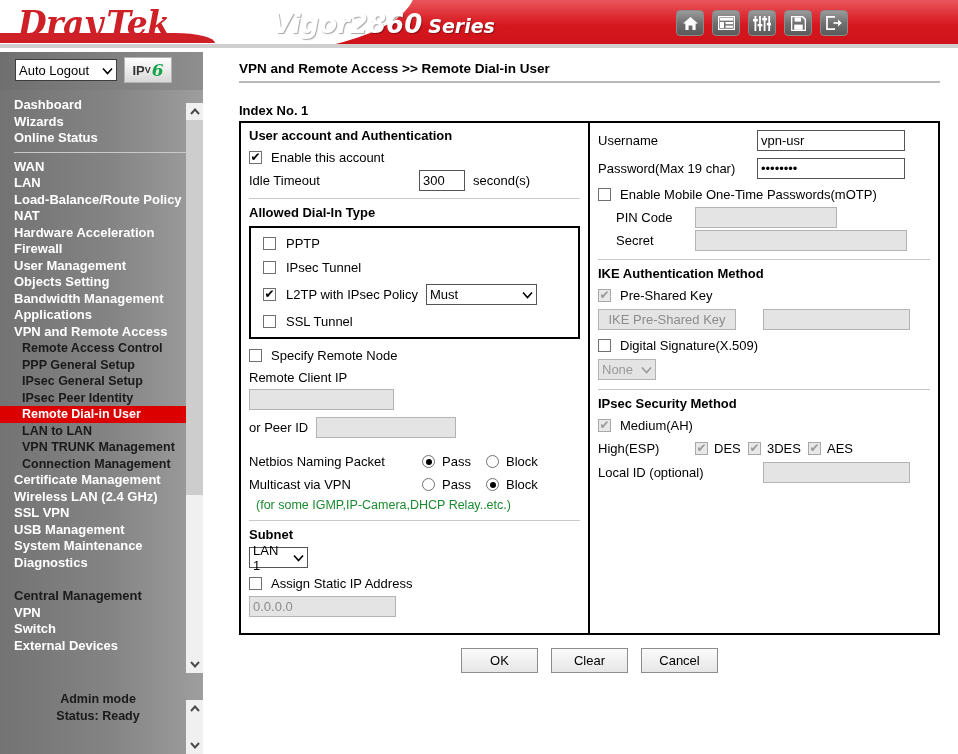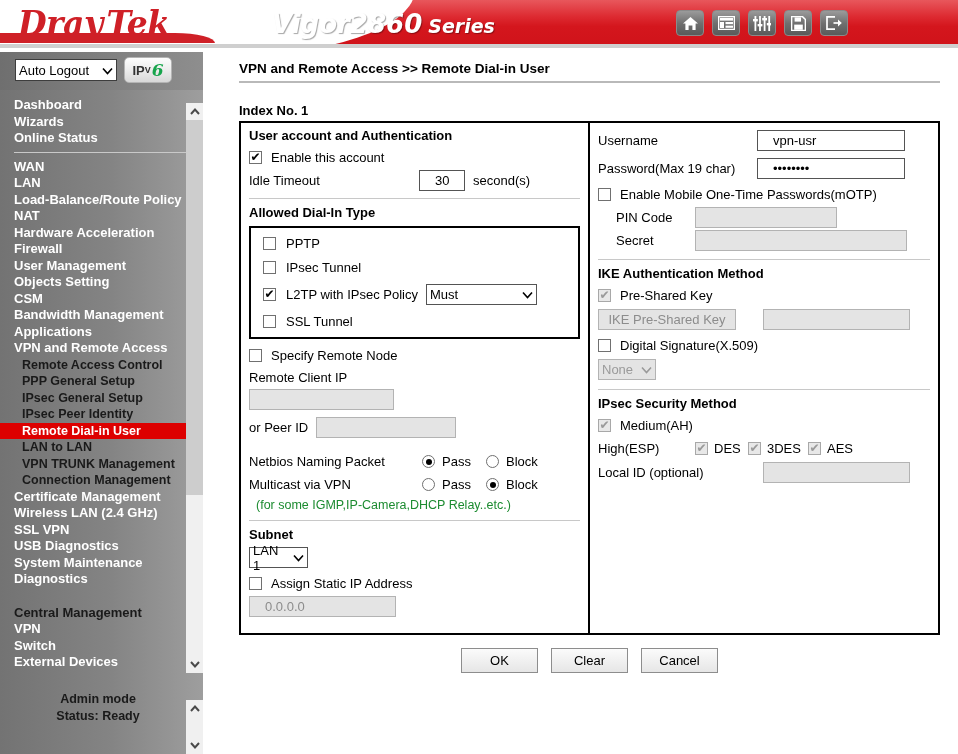--- a/index.html
+++ b/index.html
@@ -57,21 +57,21 @@
   #sidebar-top { position:absolute; left:0; top:0; width:203px; height:38px;
     background:linear-gradient(to right,#6f6f6f 0%,#8e8e8e 100%); }
   #autologout {
     position:absolute; left:15px; top:7px; width:102px; height:22px;
     background:#fff; border:1px solid #3d3d3d; font-size:13px;
     display:flex; align-items:center; padding:0 3px; cursor:pointer;
   }
   #autologout .lbl { flex:1; }
   #ipv6btn {
     position:absolute; left:124px; top:5px; width:48px; height:26px;
-    border-radius:5px; border:1px solid #b4b4b4;
+    border-radius:0; border:1px solid #b4b4b4;
     background:linear-gradient(to bottom,#fdfdfd 0%,#ececec 50%,#d8d8d8 100%);
     display:flex; align-items:center; justify-content:center; cursor:pointer;
     font-weight:bold; font-size:13px; color:#333;
   }
   #ipv6btn .v { font-size:9px; vertical-align:-2px; }
   #ipv6btn .six { color:#16a44b; font-size:17px; font-style:italic; font-family:"DejaVu Serif",serif; margin-left:1px; }
 
   #menu { position:absolute; left:0; top:45px; width:196px; }
   .mi { padding:0 0 0 14px; line-height:16.5px; font-size:13px; font-weight:bold;
         color:#fff; white-space:nowrap; cursor:pointer; }
@@ -114,21 +114,21 @@
         flex:none; cursor:pointer; }
   .cb.checked::after { content:"✔"; font-size:12px; line-height:1; color:#000; margin-top:-1px; }
   .cb.dis { background:#e8e8e8; border-color:#a8a8a8; }
   .cb.dis.checked::after { color:#9a9a9a; }
   
   .rd { width:13px; height:13px; border:1px solid #707070; border-radius:50%; background:#fff;
         display:inline-flex; align-items:center; justify-content:center; flex:none; cursor:pointer; }
   .rd.checked::after { content:""; width:6px; height:6px; border-radius:50%; background:#000; }
 
   .txt { border:1px solid #545454; background:#fff; height:21px; font-size:13px;
-         padding:0 15px; font-family:"Liberation Sans",sans-serif; }
+         padding:0 3px; font-family:"Liberation Sans",sans-serif; }
   .txt.dis { background:#e4e4e4; border:1px solid #b3b3b3; color:#8c8c8c; }
   .sel { border:1px solid #545454; background:#fff; height:21px; font-size:13px;
          padding:0 3px; display:flex; align-items:center; cursor:pointer; }
   .sel.dis { background:#e4e4e4; border:1px solid #b3b3b3; color:#9a9a9a; }
   .sel .cav { margin-left:auto; padding-left:6px; font-size:11px; }
   .btnbox { background:#e4e4e4; border:1px solid #b3b3b3; color:#8c8c8c; height:21px;
             display:flex; align-items:center; justify-content:center; font-size:13px; }
 
   .greenNote { color:#1c8b30; font-size:12.5px; }
 
@@ -229,38 +229,37 @@
     <div class="mi">Online Status</div>
     <div class="mi-sep"></div>
     <div class="mi">WAN</div>
     <div class="mi">LAN</div>
     <div class="mi">Load-Balance/Route Policy</div>
     <div class="mi">NAT</div>
     <div class="mi">Hardware Acceleration</div>
     <div class="mi">Firewall</div>
     <div class="mi">User Management</div>
     <div class="mi">Objects Setting</div>
-    <div class="mi">CSM</div>
     <div class="mi">Bandwidth Management</div>
     <div class="mi">Applications</div>
     <div class="mi">VPN and Remote Access</div>
 
     <div class="mi sub">Remote Access Control</div>
     <div class="mi sub">PPP General Setup</div>
     <div class="mi sub">IPsec General Setup</div>
     <div class="mi sub">IPsec Peer Identity</div>
     <div class="mi sub active">Remote Dial-in User</div>
     <div class="mi sub">LAN to LAN</div>
     <div class="mi sub">VPN TRUNK Management</div>
     <div class="mi sub">Connection Management</div>
 
     <div class="mi">Certificate Management</div>
     <div class="mi">Wireless LAN (2.4 GHz)</div>
     <div class="mi">SSL VPN</div>
-    <div class="mi">USB Diagnostics</div>
+    <div class="mi">USB Management</div>
     <div class="mi">System Maintenance</div>
     <div class="mi">Diagnostics</div>
 
     <div class="mi-gap"></div>
 
     <div class="mi dark">Central Management</div>
     <div class="mi">VPN</div>
     <div class="mi">Switch</div>
     <div class="mi">External Devices</div>
   </div>

